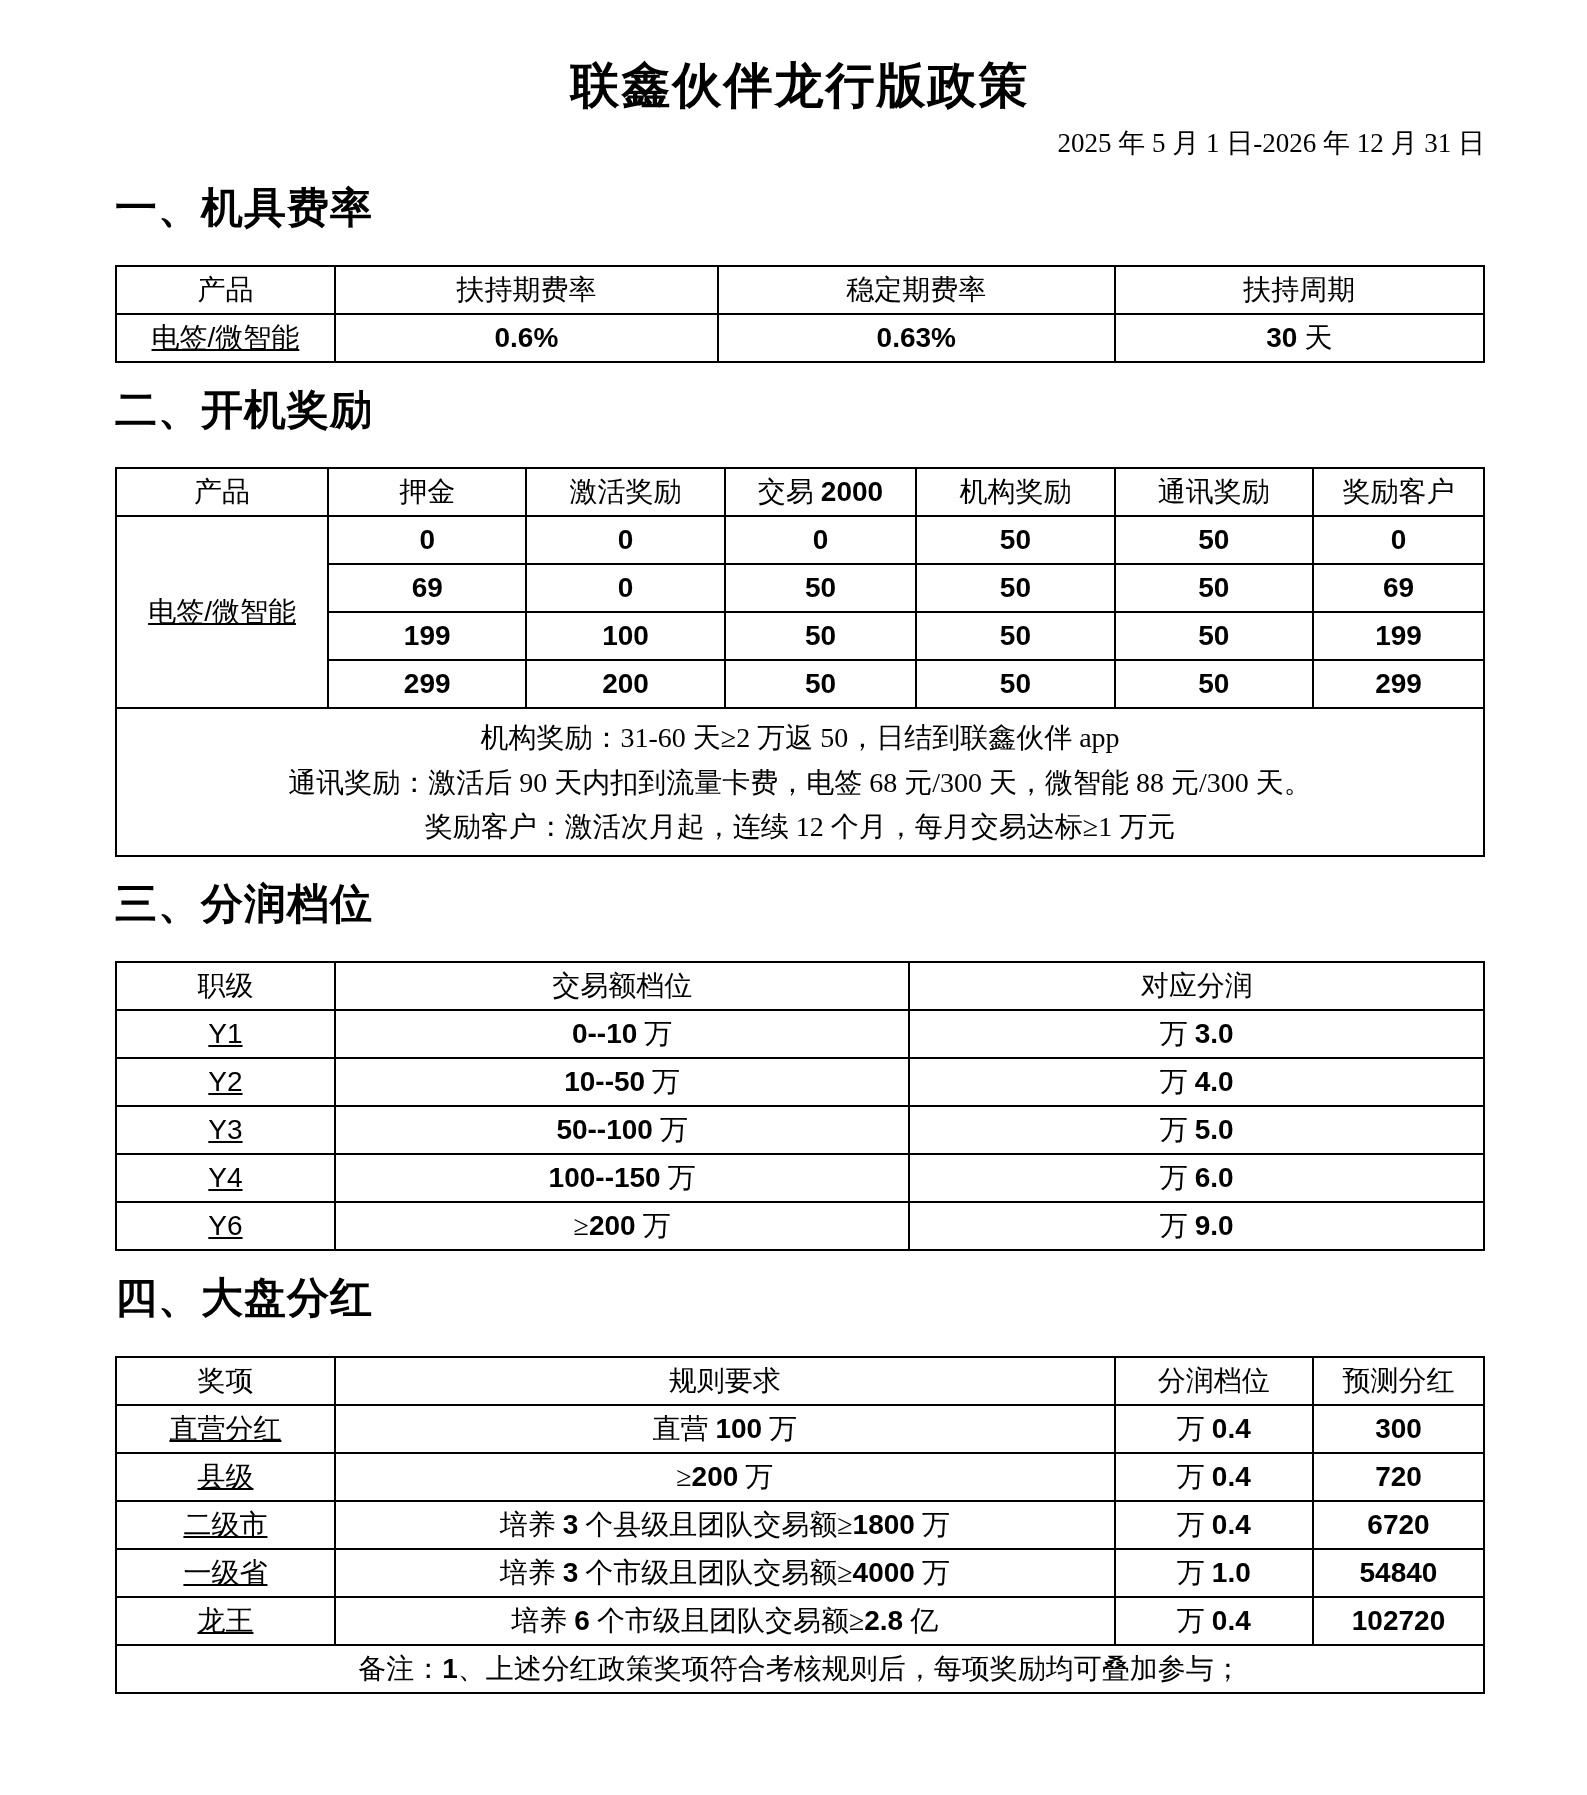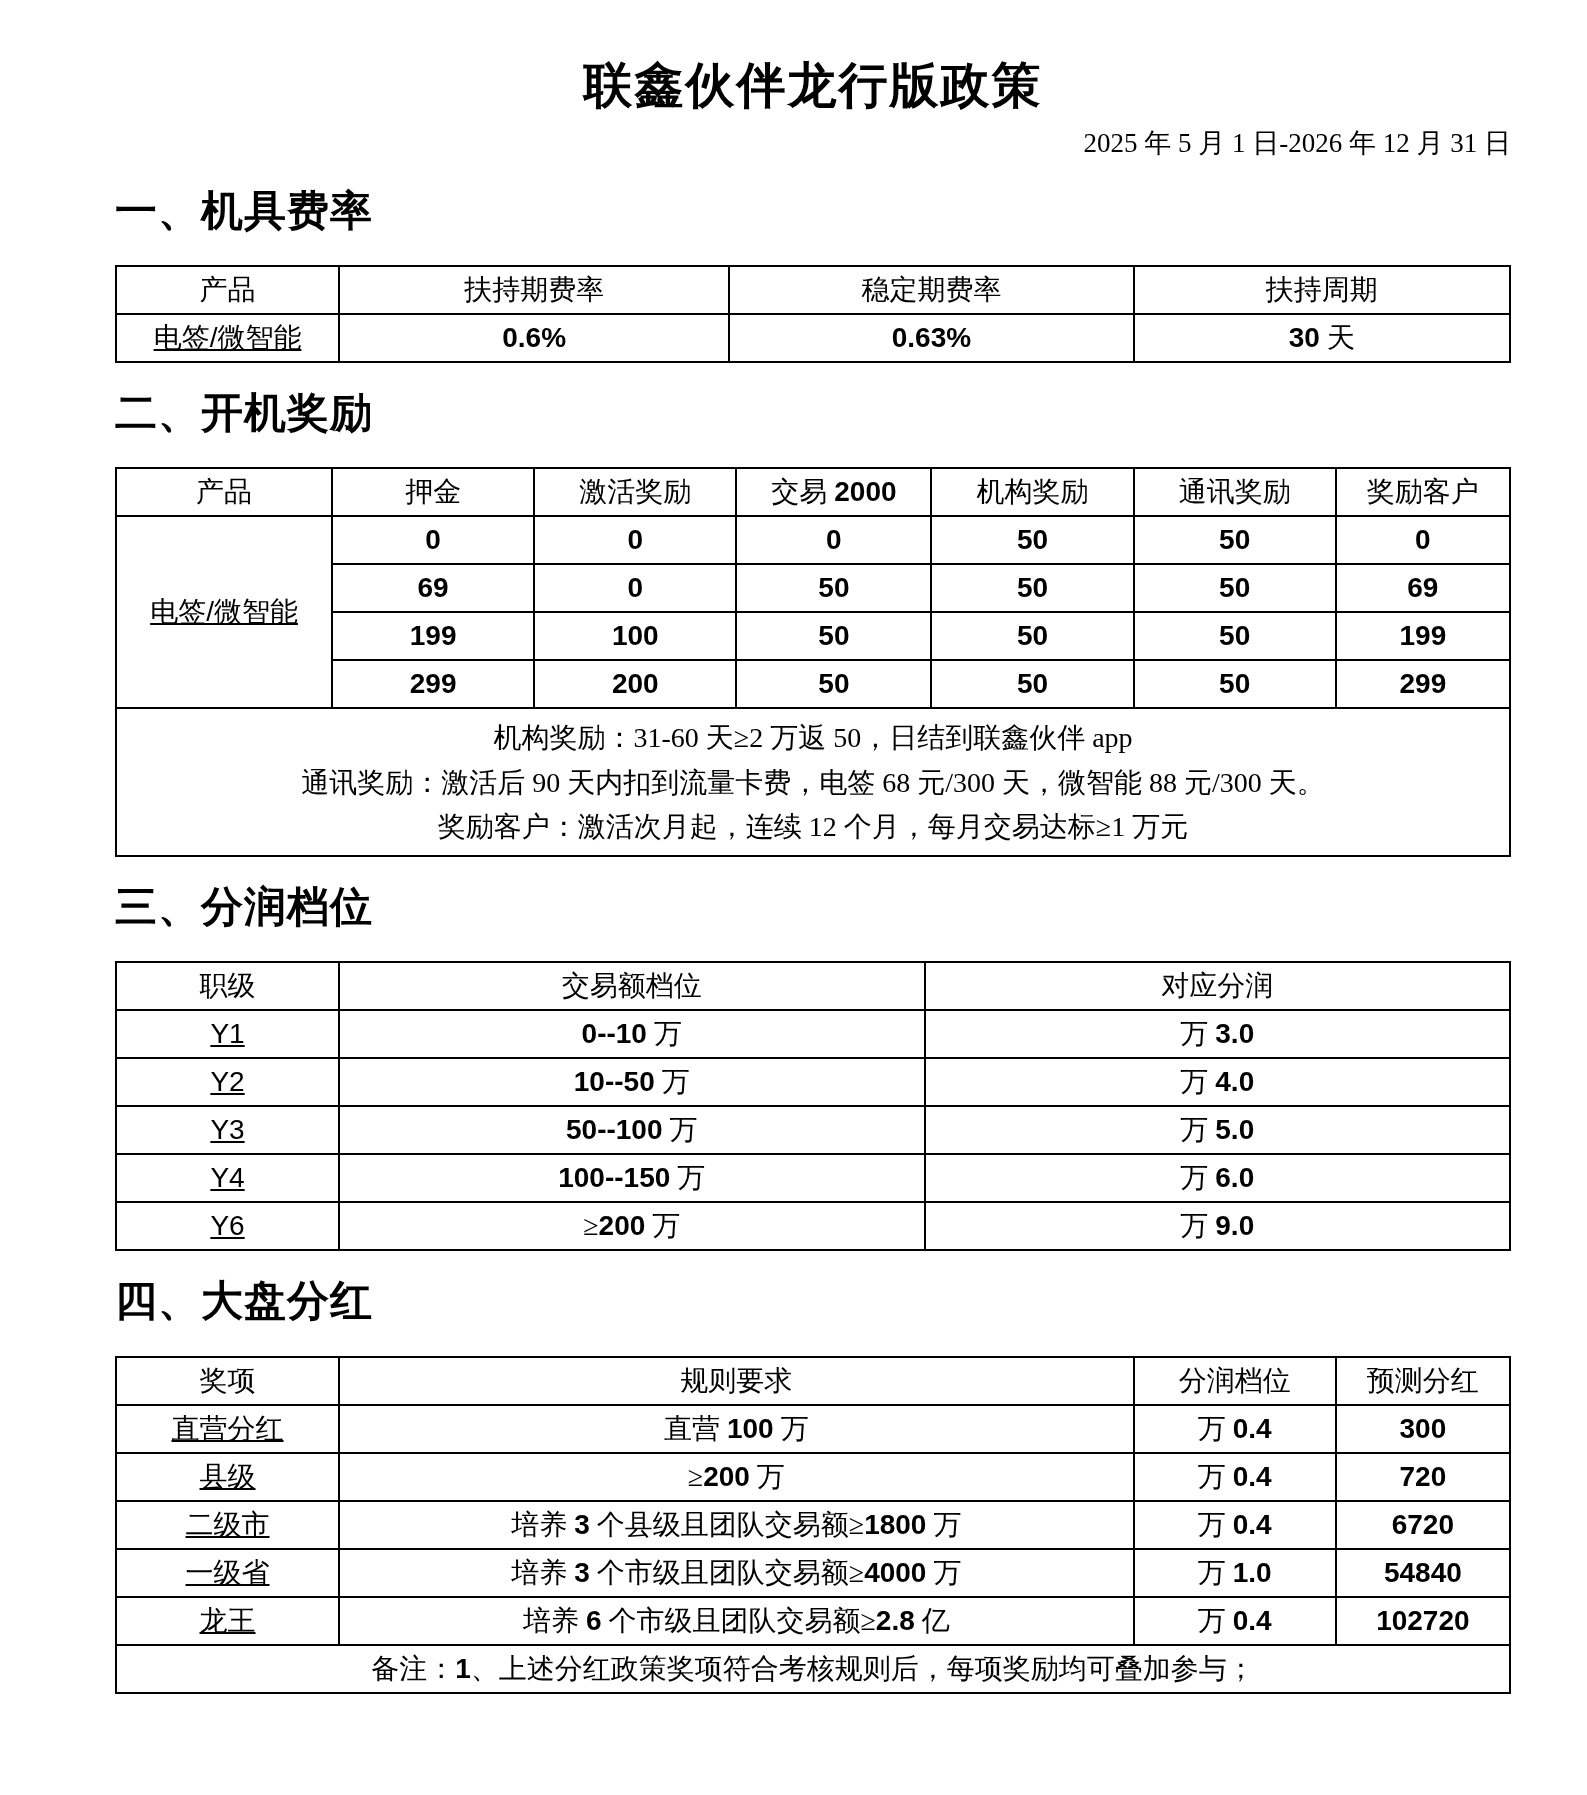--- a/index.html
+++ b/index.html
@@ -8,39 +8,39 @@
     background: #ffffff;
   }
   body {
     width: 1587px;
     height: 1795px;
     overflow: hidden;
     color: #000;
     font-family: "Liberation Serif", serif;
   }
   .content {
-    padding: 56px 76px 0 115px;
+    padding: 56px 102px 0 115px;
   }
   .doc-title {
     margin: 0;
     text-align: center;
     font-family: "Liberation Sans", sans-serif;
     font-weight: 700;
     font-size: 49px;
     line-height: 1.2;
     letter-spacing: 2px;
   }
   .doc-date {
     text-align: right;
     font-size: 27px;
     margin: 10px 0 0 0;
   }
   .sec-heading {
     margin: 26px 0 30px 0;
-    font-family: Liberation Serif, serif;
+    font-family: Liberation Mono, monospace;
     font-weight: 700;
     font-size: 42px;
     line-height: 1.15;
     letter-spacing: 1px;
   }
   table.doc-table {
     width: 100%;
     border-collapse: collapse;
     table-layout: fixed;
   }

